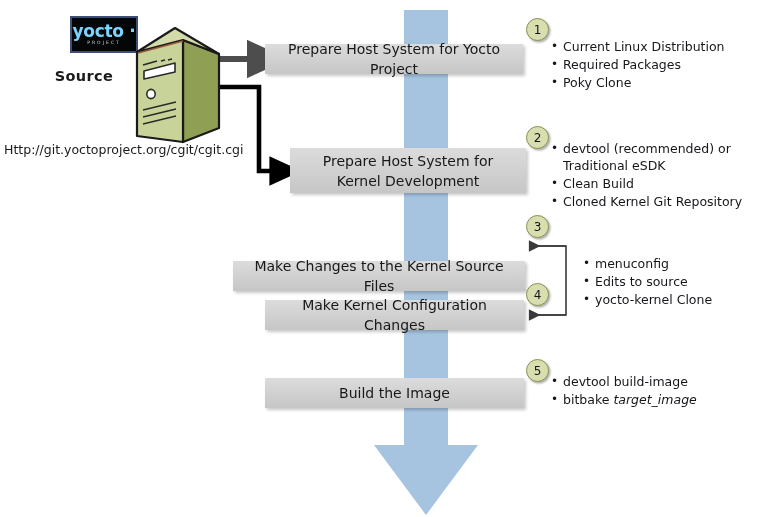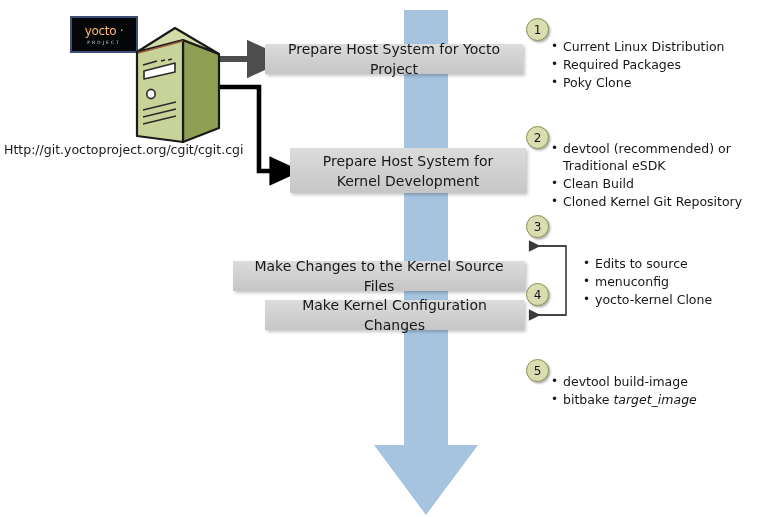--- a/index.html
+++ b/index.html
@@ -37,23 +37,23 @@
     background: #050608;
     border: 2px solid #3f4e74;
     box-sizing: border-box;
     display: flex;
     flex-direction: column;
     align-items: center;
     justify-content: center;
     z-index: 3;
   }
   #yocto-logo .logo-main {
-    color: #fdba74;
-    font-size: 12px;
-    font-weight: normal;
+    color: #7dd3fc;
+    font-size: 17px;
+    font-weight: bold;
     letter-spacing: -0.3px;
     line-height: 14px;
   }
   #yocto-logo .logo-sub {
     color: #cfcfcf;
     font-size: 4.5px;
     letter-spacing: 2px;
     line-height: 7px;
     margin-top: 1px;
   }
@@ -174,20 +174,21 @@
   <svg id="flow-arrow" class="abs" viewBox="0 0 104 505">
     <polygon points="30,0 74,0 74,435 104,435 52,505 0,435 30,435" fill="#a6c4e0"></polygon>
   </svg>
 
   <div id="yocto-logo" class="abs">
     <span class="logo-main">yocto ·</span>
     <span class="logo-sub">PROJECT</span>
   </div>
 
   <div id="source-repositories-label" class="abs">
+    <div>Source</div>
   </div>
 
   <div id="repo-url-label" class="abs">Http://git.yoctoproject.org/cgit/cgit.cgi</div>
 
   <svg id="server-graphic" class="abs" viewBox="0 0 92 122">
 
     <polygon points="52,16 88,30 88,104 52,118" fill="#8fa055" stroke="#1a1a1a" stroke-width="2.2" stroke-linejoin="round"></polygon>
 
     <polygon points="6,28 52,16 52,118 6,112" fill="#c8d399" stroke="#1a1a1a" stroke-width="2.2" stroke-linejoin="round"></polygon>
 
@@ -233,42 +234,43 @@
       <path d="M535,246 L566,246 L566,315 L535,315" stroke="#3a3a3a" stroke-width="1.6" fill="none"></path>
       <line x1="566" y1="246" x2="530" y2="246" stroke="#3a3a3a" stroke-width="1.6" marker-end="url(#arrow-left-thin)"></line>
       <line x1="566" y1="315" x2="530" y2="315" stroke="#3a3a3a" stroke-width="1.6" marker-end="url(#arrow-left-thin)"></line>
     </g>
   </svg>
 
   <div id="box-step1" class="process-box">Prepare Host System for Yocto Project</div>
   <div id="box-step2" class="process-box">Prepare Host System for Kernel Development</div>
   <div id="box-step3" class="process-box">Make Changes to the Kernel Source Files</div>
   <div id="box-step4" class="process-box">Make Kernel Configuration Changes</div>
+  <div id="box-step5" class="process-box">Build the Image</div>
 
   <div id="badge-1" class="step-badge">1</div>
   <div id="badge-2" class="step-badge">2</div>
   <div id="badge-3" class="step-badge">3</div>
   <div id="badge-4" class="step-badge">4</div>
   <div id="badge-5" class="step-badge">5</div>
 
   <ul id="bullets-step2" class="bullet-list">
     <li>devtool (recommended) or Traditional eSDK</li>
     <li>Clean Build</li>
     <li>Cloned Kernel Git Repository</li>
   </ul>
 
   <ul id="bullets-step1" class="bullet-list">
     <li>Current Linux Distribution</li>
     <li>Required Packages</li>
     <li>Poky Clone</li>
   </ul>
 
   <ul id="bullets-step34" class="bullet-list">
+    <li>menuconfig</li>
     <li>Edits to source</li>
-    <li>menuconfig</li>
     <li>yocto-kernel Clone</li>
   </ul>
 
   <ul id="bullets-step5" class="bullet-list">
     <li>devtool build-image</li>
     <li><span>bitbake </span><span class="italic">target_image</span></li>
   </ul>
 
 </div>
 

